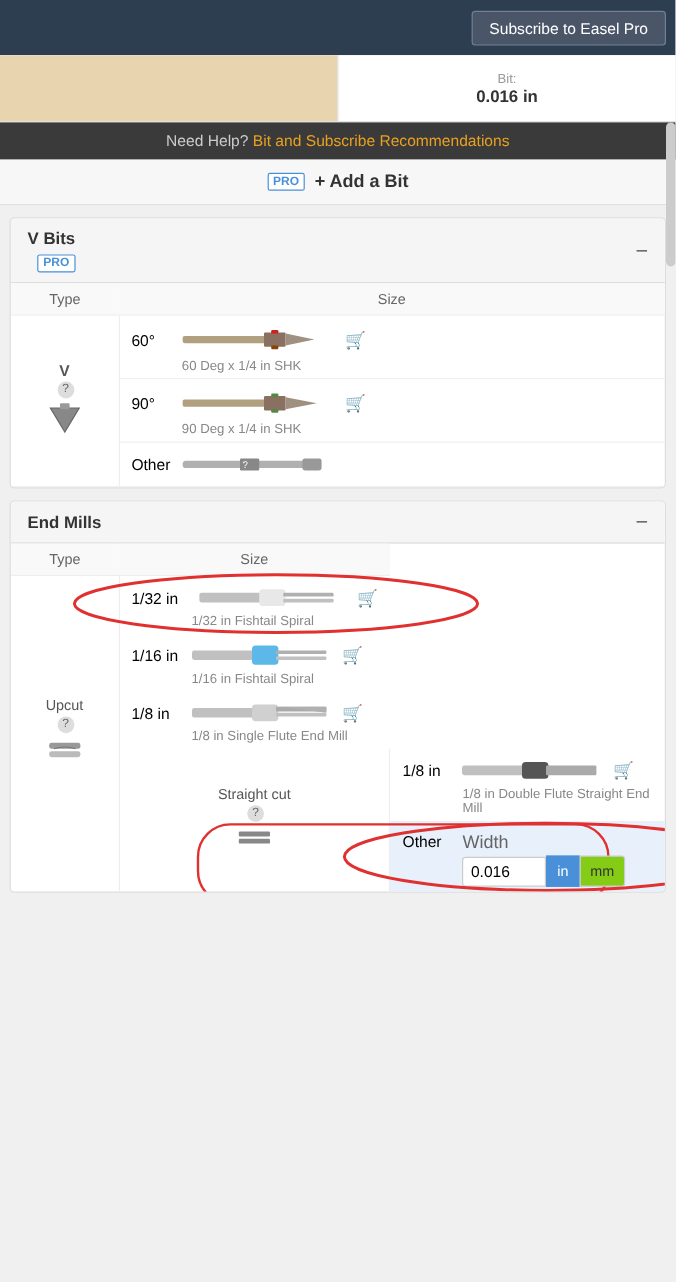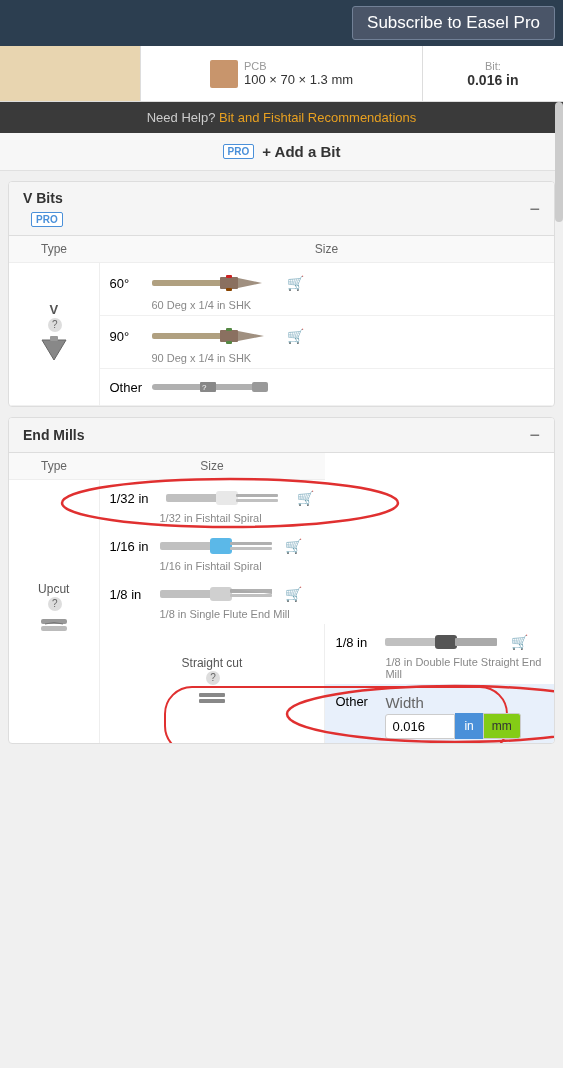--- a/index.html
+++ b/index.html
@@ -19,21 +19,21 @@
       display: flex;
       align-items: center;
       justify-content: flex-end;
       padding-right: 8px;
     }
     .subscribe-btn {
       background: #4a5568;
       color: #fff;
       border: 1px solid #718096;
       padding: 6px 14px;
-      font-size: 17px;
+      font-size: 13px;
       cursor: pointer;
       border-radius: 3px;
     }
 
     
     .header-row {
       background: #fff;
       border-bottom: 1px solid #ddd;
       display: flex;
       align-items: stretch;
@@ -273,38 +273,29 @@
 <div class="page-wrapper">
 
   <div class="top-bar">
     <button class="subscribe-btn">Subscribe to Easel Pro</button>
   </div>
 
   <div class="header-row">
     <div class="header-left">
       
     </div>
-    <div class="header-pcb">
-      <div class="header-pcb-inner">
-        <div class="pcb-swatch"></div>
-        <div>
-          <div class="label">PCB</div>
-          <div style="font-size:13px;color:#333;">100 × 70 × 1.3 mm</div>
-        </div>
-      </div>
-    </div>
     <div class="header-bit">
       <div class="label">Bit:</div>
       <div class="value">0.016 in</div>
     </div>
   </div>
 
   <div class="help-bar">
     <span>Need Help?</span>
-    <a href="#">Bit and Fishtail Recommendations</a>
+    <a href="#">Bit and Subscribe Recommendations</a>
   </div>
 
   <div class="add-bit-row">
     <span class="pro-badge">PRO</span>
     <span class="add-bit-label">+ Add a Bit</span>
   </div>
 
   <div class="section-card">
     <div class="section-header">
       <div class="section-title">

